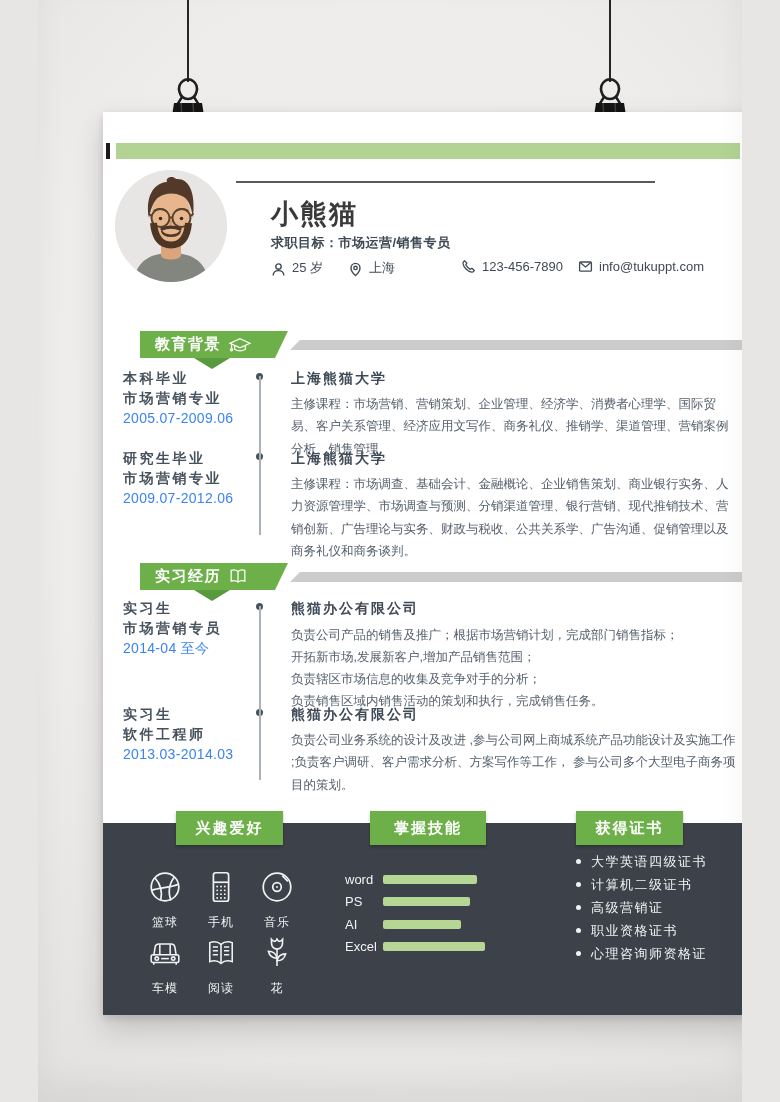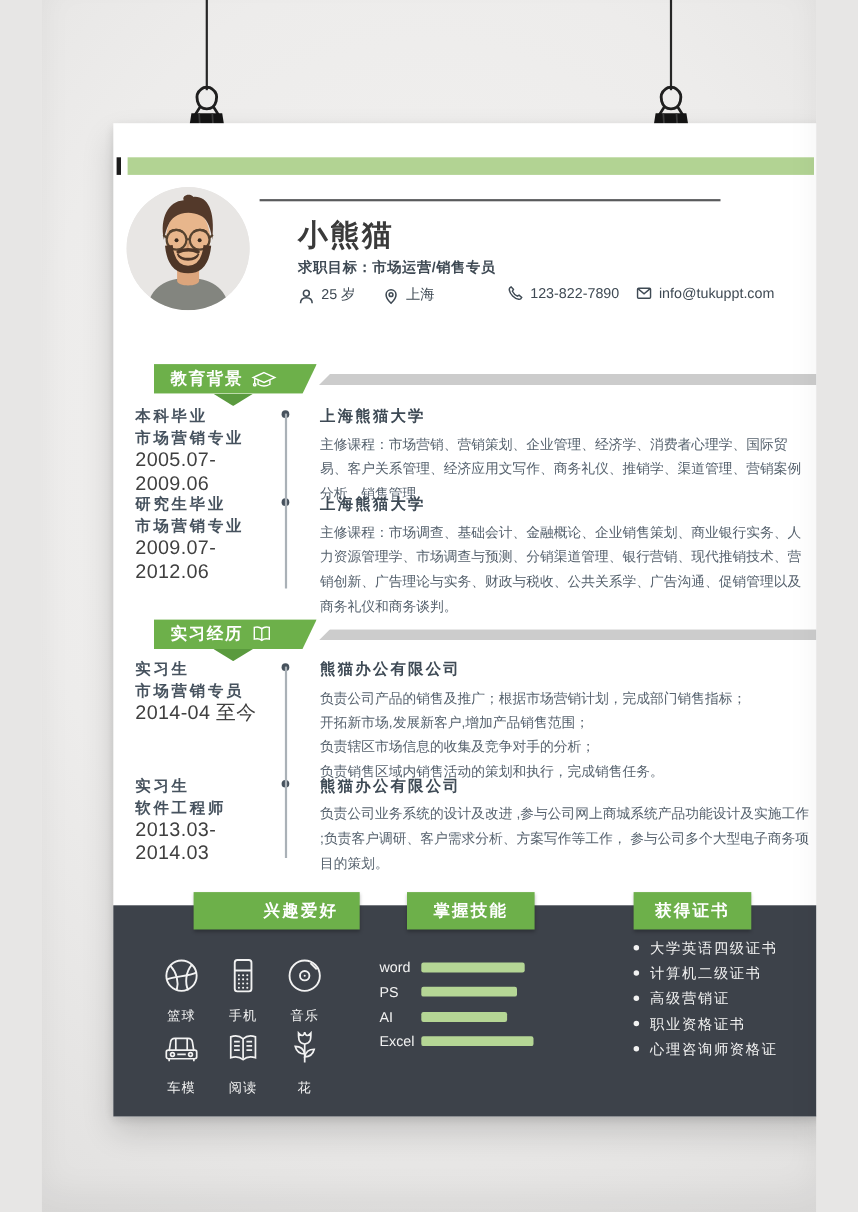--- a/index.html
+++ b/index.html
@@ -32,33 +32,33 @@
           clip-path:polygon(0 0,100% 0,calc(100% - 13px) 100%,0 100%);}
   .fold{position:absolute;left:91px;width:36px;height:11px;background:#5a9a3e;
         clip-path:polygon(0 0,100% 0,50% 100%);}
   .graybar{position:absolute;left:187px;width:458px;height:10px;background:#cccccc;
         clip-path:polygon(10px 0,100% 0,100% 100%,0 100%);}
   
   .entry{position:absolute;left:20px;right:14px;display:flex;}
   .e-left{width:125px;text-align:left;flex:none;}
   .e-right{margin-left:43px;flex:1;}
   .e-bold{font-size:14px;font-weight:bold;color:#46525e;letter-spacing:2.5px;line-height:20px;}
-  .e-date{font-size:18px;color:#404040;letter-spacing:0.3px;line-height:21px;}
+  .e-date{font-size:14px;color:#3b82f6;letter-spacing:0.3px;line-height:21px;}
   .e-title{font-size:14px;font-weight:bold;color:#3e4a55;letter-spacing:2px;line-height:20px;}
   .e-body{margin-top:5px;font-size:12.5px;color:#55616d;line-height:1.78;}
   .e-line{font-size:12.5px;color:#55616d;line-height:22px;}
   .e-lines{margin-top:6px;}
   .tline{position:absolute;left:156px;width:1.5px;background:#aab1b7;}
   .tdot{position:absolute;left:153px;width:7px;height:7px;border-radius:50%;background:#47525d;}
   
   .panel{position:absolute;left:0;top:711px;width:650px;height:192px;background:#3d424a;}
   .fbtn{position:absolute;top:699px;height:34px;background:#6db04a;color:#fff;display:flex;
         align-items:center;justify-content:center;font-size:15px;font-weight:bold;letter-spacing:2px;
         box-shadow:0 2px 3px rgba(0,0,0,0.25);}
-  .fb1{left:73px;width:107px;padding-left:44px;} .fb2{left:267px;width:116px;} .fb3{left:473px;width:107px;}
+  .fb1{left:73px;width:107px;} .fb2{left:267px;width:116px;} .fb3{left:473px;width:107px;}
   .hob{position:absolute;width:60px;text-align:center;color:#f2f2f2;}
   .hob .ic{display:inline-flex;width:38px;height:38px;}
   .hob .lb{margin-top:4px;font-size:12px;letter-spacing:1px;}
   .skills{position:absolute;left:242px;top:760px;width:220px;}
   .srow{display:flex;align-items:center;height:14px;margin-bottom:8.5px;}
   .slabel{width:38px;font-size:13px;color:#f2f2f2;}
   .strack{width:110px;height:9px;}
   .sbar{height:9px;background:#b5d695;border-radius:2px;}
   .certs{position:absolute;left:473px;top:741px;}
   .crow{display:flex;align-items:flex-start;height:23px;}
@@ -136,21 +136,21 @@
         </svg>
       </span>
       <span>上海</span>
     </div>
     <div class="contact c-phone">
       <span class="cicon">
         <svg viewBox="0 0 15 15" width="15" height="15" fill="none" stroke="#3f4a54" stroke-width="1.3">
           <path d="M3.6 1.8 C2.5 2.3 1.8 3.3 2 4.5 C2.6 8.5 6.6 12.5 10.6 13.1 C11.8 13.3 12.8 12.6 13.3 11.5 L10.9 9.3 L9.3 10.3 C7.5 9.4 5.7 7.6 4.8 5.8 L5.8 4.1 Z"></path>
         </svg>
       </span>
-      <span>123-822-7890</span>
+      <span>123-456-7890</span>
     </div>
     <div class="contact c-mail">
       <span class="cicon">
         <svg viewBox="0 0 15 15" width="15" height="15" fill="none" stroke="#3f4a54" stroke-width="1.3">
           <rect x="1.6" y="3" width="11.8" height="9.2" rx="1"></rect>
             <path d="M2.2 3.6 L7.5 8 L12.8 3.6"></path>
         </svg>
       </span>
       <span>info@tukuppt.com</span>
     </div>

